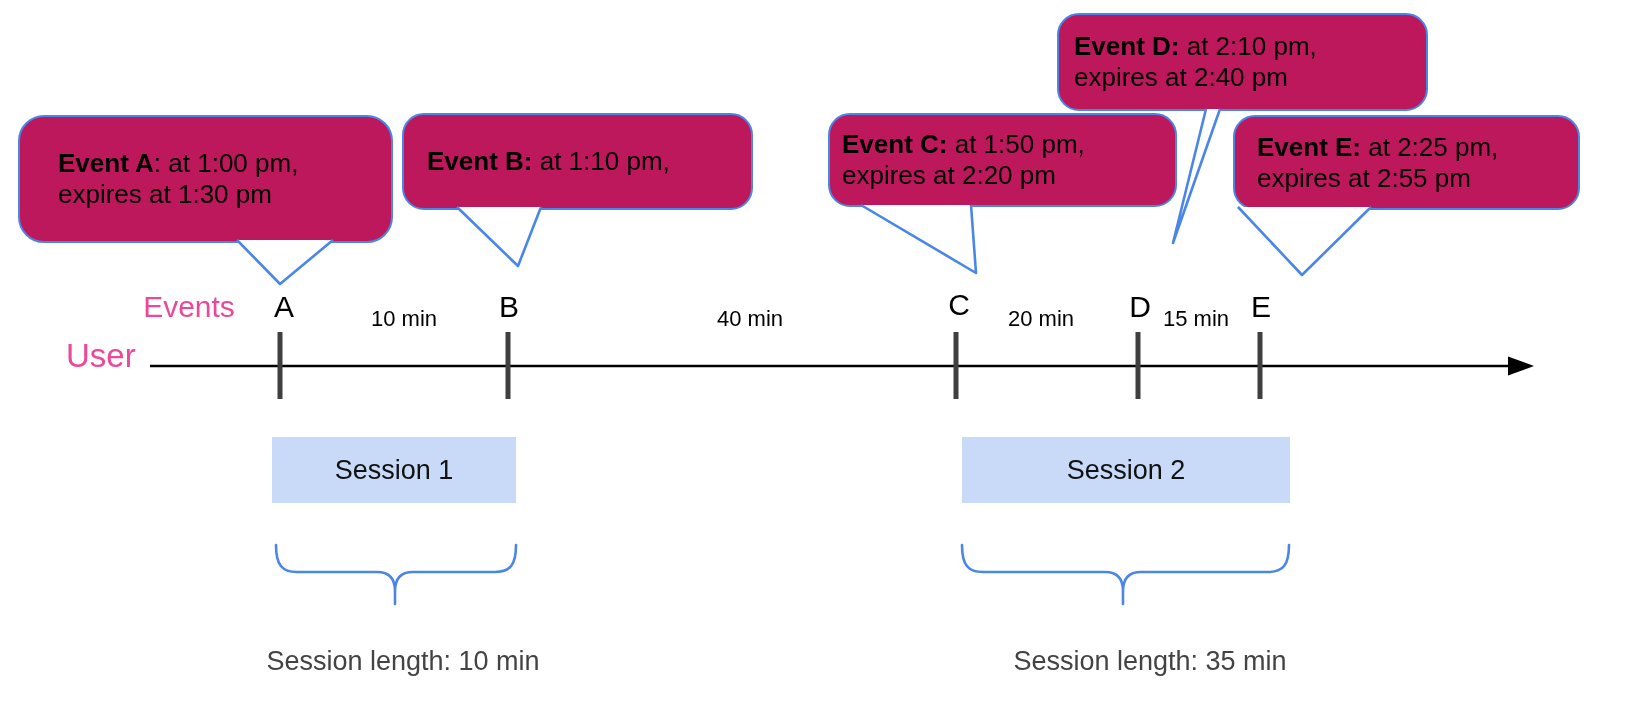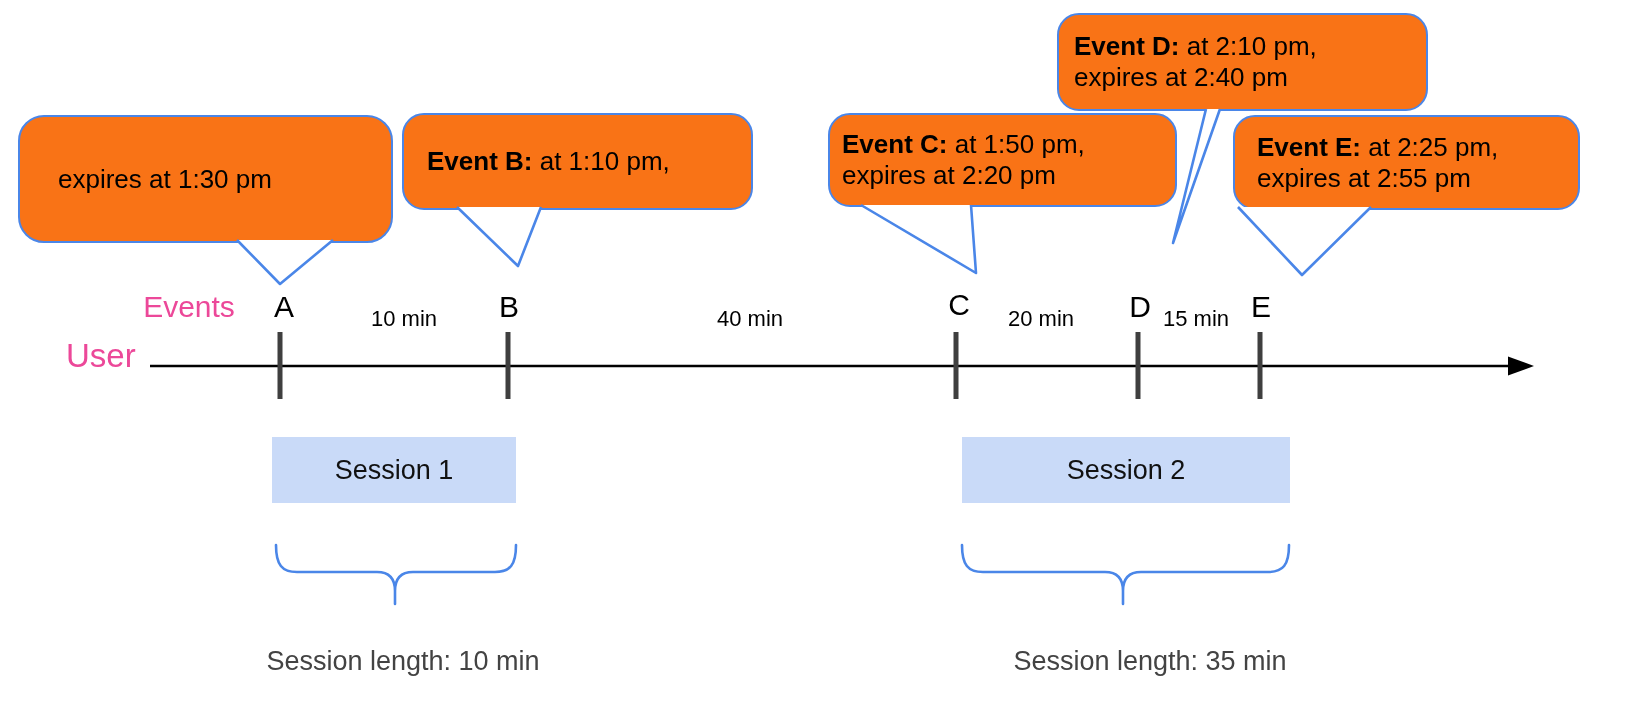--- a/index.html
+++ b/index.html
@@ -16,21 +16,21 @@
     background:#ffffff;
     font-family:"Liberation Sans", sans-serif;
     overflow:hidden;
   }
   .layer{position:absolute;left:0;top:0;width:1634px;height:702px;}
   .layer.top{pointer-events:none;}
 
   .bubble{
     position:absolute;
     box-sizing:border-box;
-    background:#f97316;
+    background:#be185d;
     border:2.6px solid var(--blue);
     display:flex;flex-direction:column;justify-content:center;
     font-size:26px;line-height:31px;color:#000;
   }
   .bubble b{font-weight:bold;}
 
   .axis-label{position:absolute;color:#ec4899;}
   .centered{transform:translateX(-50%);white-space:nowrap;}
 
   .event-letter{position:absolute;font-size:30px;color:#000;}
@@ -57,20 +57,21 @@
     <rect x="505.5" y="332" width="5" height="67" fill="#3f3f3f"></rect>
     <rect x="953.5" y="332" width="5" height="67" fill="#3f3f3f"></rect>
     <rect x="1135.5" y="332" width="5" height="67" fill="#3f3f3f"></rect>
     <rect x="1257.5" y="332" width="5" height="67" fill="#3f3f3f"></rect>
 
     <path d="M276,545 C276,565 282,572 297,572 L377,572 C389,572 395,578 395,591 L395,604 M516,545 C516,565 510,572 495,572 L413,572 C401,572 395,578 395,591" fill="none" stroke="#4a86e8" stroke-width="2.6" stroke-linecap="round"></path>
     <path d="M962,545 C962,565 968,572 983,572 L1105,572 C1117,572 1123,578 1123,591 L1123,604 M1289,545 C1289,565 1283,572 1268,572 L1141,572 C1129,572 1123,578 1123,591" fill="none" stroke="#4a86e8" stroke-width="2.6" stroke-linecap="round"></path>
   </svg>
 
   <div class="bubble" style="left:18px;top:115px;width:375px;height:128px;border-radius:26px;padding-left:38px;">
+    <div><b>Event A</b><span>: at 1:00 pm,</span></div>
     <div>expires at 1:30 pm</div>
   </div>
 
   <div class="bubble" style="left:402px;top:113px;width:351px;height:97px;border-radius:22px;padding-left:23px;">
     <div><b>Event B:</b><span> at 1:10 pm,</span></div>
   </div>
 
   <div class="bubble" style="left:828px;top:113px;width:349px;height:94px;border-radius:22px;padding-left:12px;">
     <div><b>Event C:</b><span> at 1:50 pm,</span></div>
     <div>expires at 2:20 pm</div>

